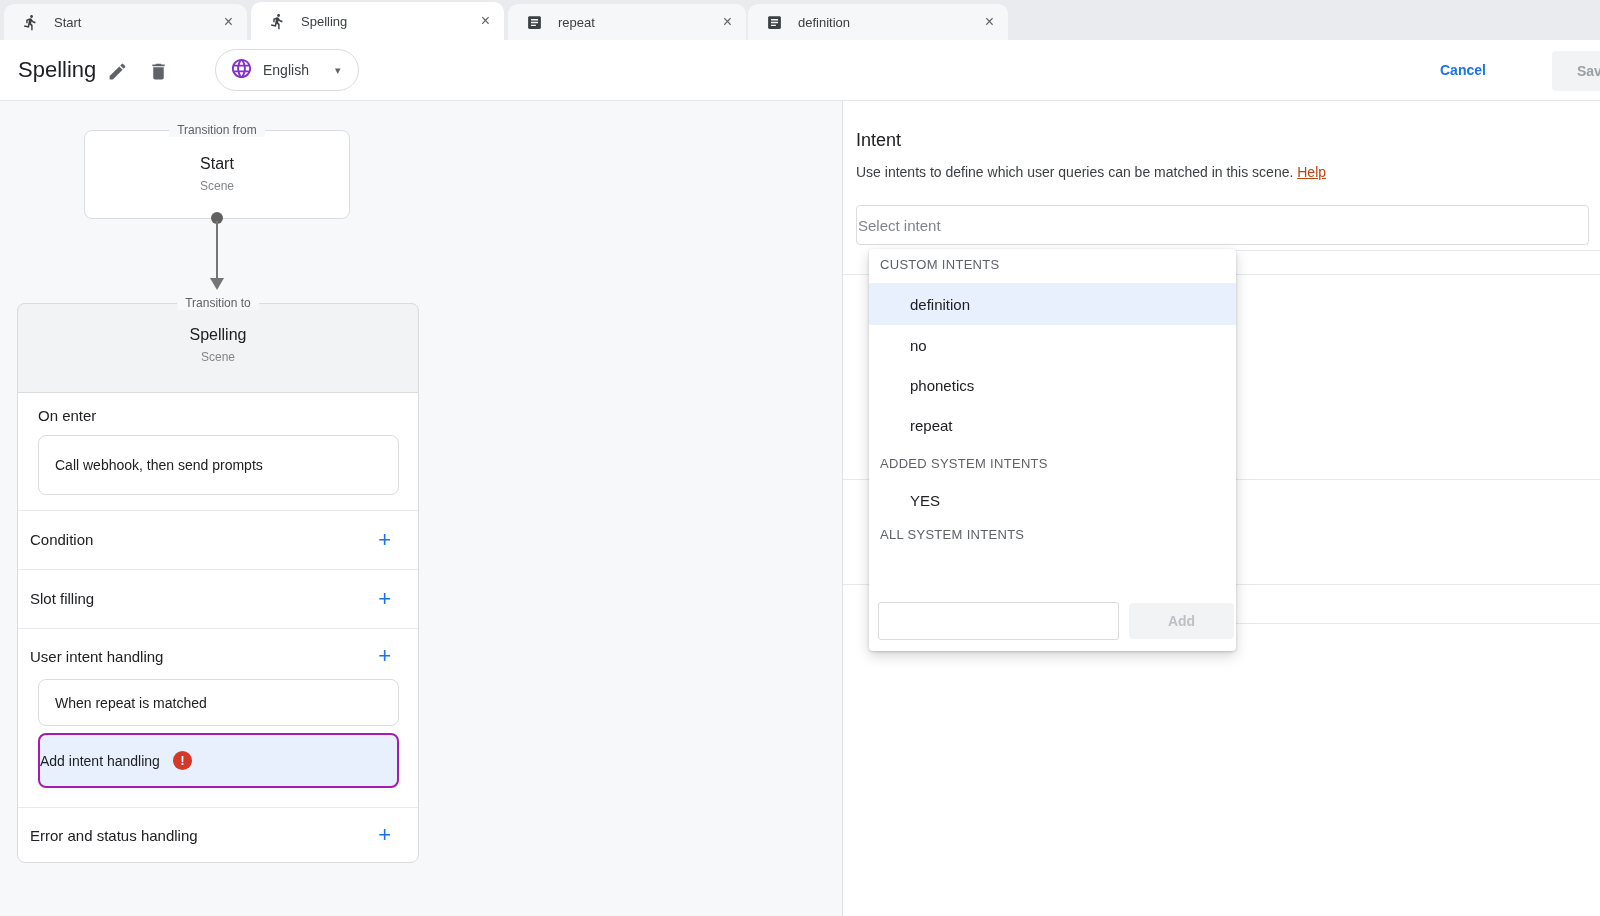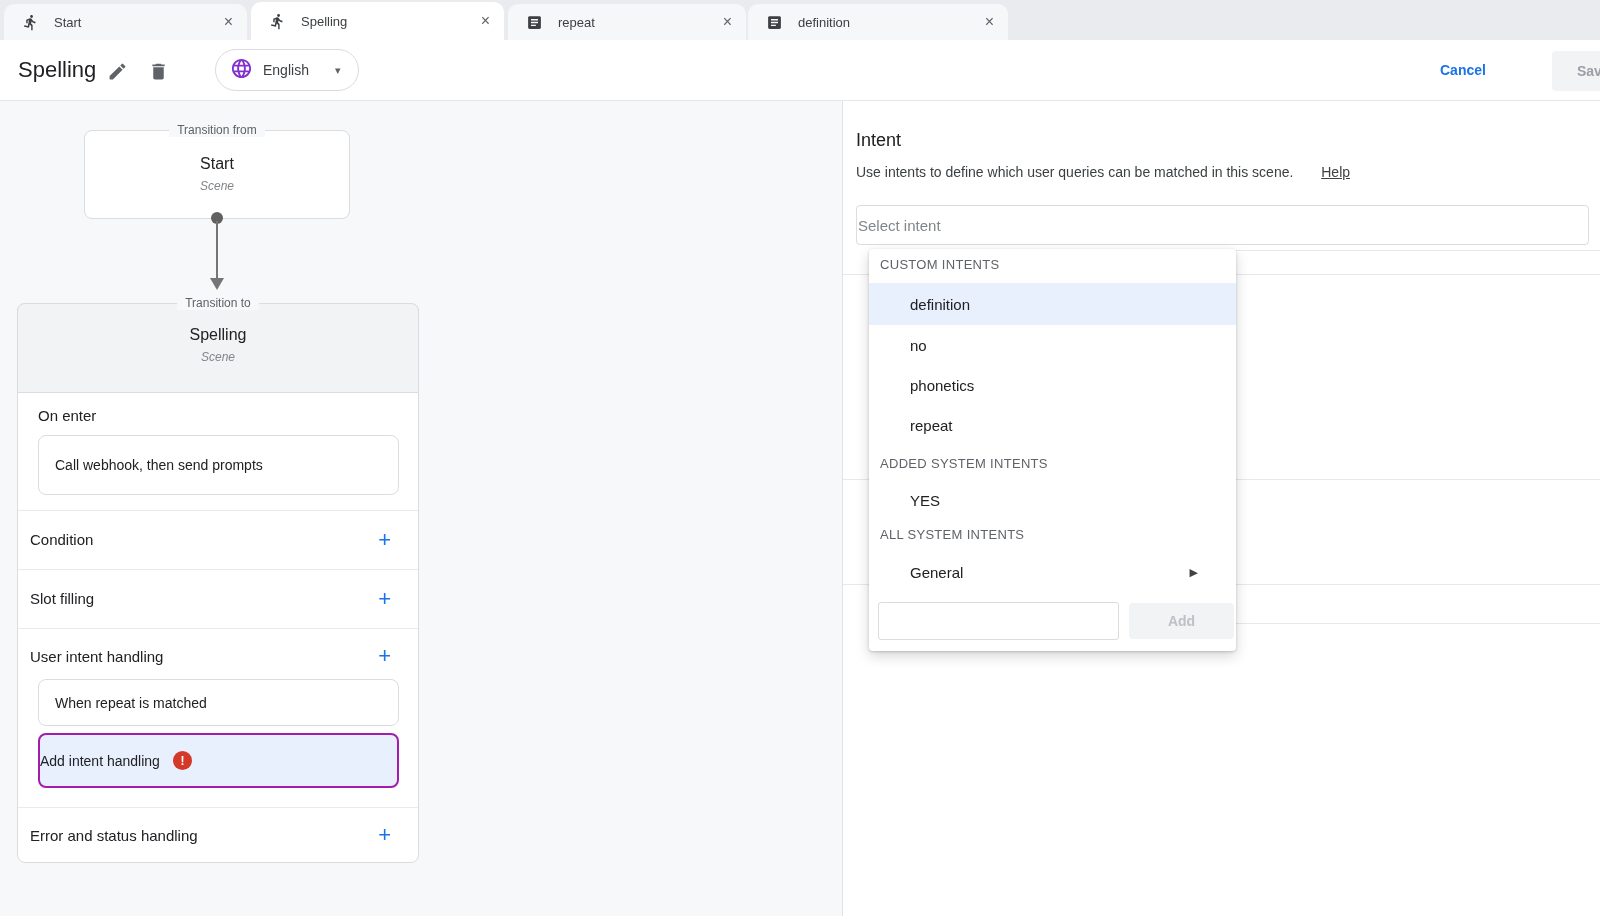--- a/index.html
+++ b/index.html
@@ -47,21 +47,21 @@
   .save-btn { position:absolute; left:1552px; top:11px; width:120px; height:40px; background:#f1f3f4;
               border-radius:4px; color:#9aa0a6; font-size:14px; font-weight:bold;
               display:flex; align-items:center; padding-left:25px; overflow:hidden; }
 
   
   .canvas { position:absolute; left:0; top:101px; width:843px; height:815px;
             background:#f6f8fa; border-right:1px solid #e0e3e6; }
   .node-tag { position:absolute; top:-8px; left:50%; transform:translateX(-50%);
               background:#f6f8fa; padding:0 8px; font-size:12px; color:#5f6368; white-space:nowrap; }
   .node-title { margin-top:24px; text-align:center; font-size:16px; color:#202124; }
-  .node-sub { margin-top:6px; text-align:center; font-size:12px; color:#80868b;font-style:italic; }
+  .node-sub { margin-top:6px; text-align:center; font-size:12px; color:#80868b; }
 
   .from-box { position:absolute; left:84px; top:29px; width:266px; height:89px;
               background:#fff; border:1px solid #dadce0; border-radius:8px; cursor:pointer; }
   .conn-dot { position:absolute; left:211px; top:111px; width:12px; height:12px;
               border-radius:50%; background:#616161; }
   .conn-line { position:absolute; left:216px; top:120px; width:2px; height:58px; background:#757575; }
   .conn-arrow { position:absolute; left:210px; top:177px; width:0; height:0;
                 border-left:7px solid transparent; border-right:7px solid transparent;
                 border-top:12px solid #757575; }
 
@@ -85,21 +85,21 @@
               font-weight:bold; margin-left:13px; }
   .divider { position:absolute; left:0; width:400px; height:1px; background:#e8eaed; }
   .sec-row { position:absolute; left:12px; width:361px; display:flex; align-items:center;
              justify-content:space-between; }
   .plus { color:#1a73e8; font-size:22px; font-weight:normal; line-height:1; cursor:pointer; }
 
   
   .panel { position:absolute; left:843px; top:101px; width:757px; height:815px; background:#fff; }
   .intent-title { position:absolute; left:13px; top:29px; font-size:18px; color:#202124; }
   .intent-desc { position:absolute; left:13px; top:63px; font-size:14px; color:#3c4043; }
-  .help-link { color:#404040; text-decoration:underline; cursor:pointer;margin-left:24px; }
+  .help-link { color:#c2410c; text-decoration:underline; cursor:pointer; }
   .select-input { position:absolute; left:13px; top:104px; width:733px; height:40px;
                   border:1px solid #dadce0; border-radius:4px; background:#fff;
                   padding:0 1px; font-size:15px; color:#202124;
                   font-family:"Liberation Sans", sans-serif; outline:none; }
   .select-input::placeholder { color:#80868b; }
   .hline { position:absolute; height:1px; background:#e6e8eb; }
   #hl-1 { left:393px; right:0; top:149px; }
   #hl-2 { left:0; right:0; top:173px; }
   #hl-3 { left:0; right:0; top:378px; }
   #hl-4 { left:0; right:0; top:483px; }
@@ -262,23 +262,19 @@
       <div class="dd-group-label" style="top:8px">CUSTOM INTENTS</div>
       <div class="dd-item hl" style="top:34px;height:42px">definition</div>
       <div class="dd-item" style="top:116px;height:40px">phonetics</div>
       <div class="dd-item" style="top:76px;height:40px">no</div>
       <div class="dd-item" style="top:156px;height:40px">repeat</div>
 
       <div class="dd-group-label" style="top:207px">ADDED SYSTEM INTENTS</div>
       <div class="dd-item" style="top:232px;height:38px">YES</div>
 
       <div class="dd-group-label" style="top:278px">ALL SYSTEM INTENTS</div>
-      <div class="dd-item" style="top:304px;height:38px">
-        <span>General</span>
-        <span class="dd-sub-arrow">▶</span>
-      </div>
 
       <input class="dd-input" style="">
       <div class="dd-add-btn">Add</div>
     </div>
   </div>
 
 </div>
 
 </body></html>

